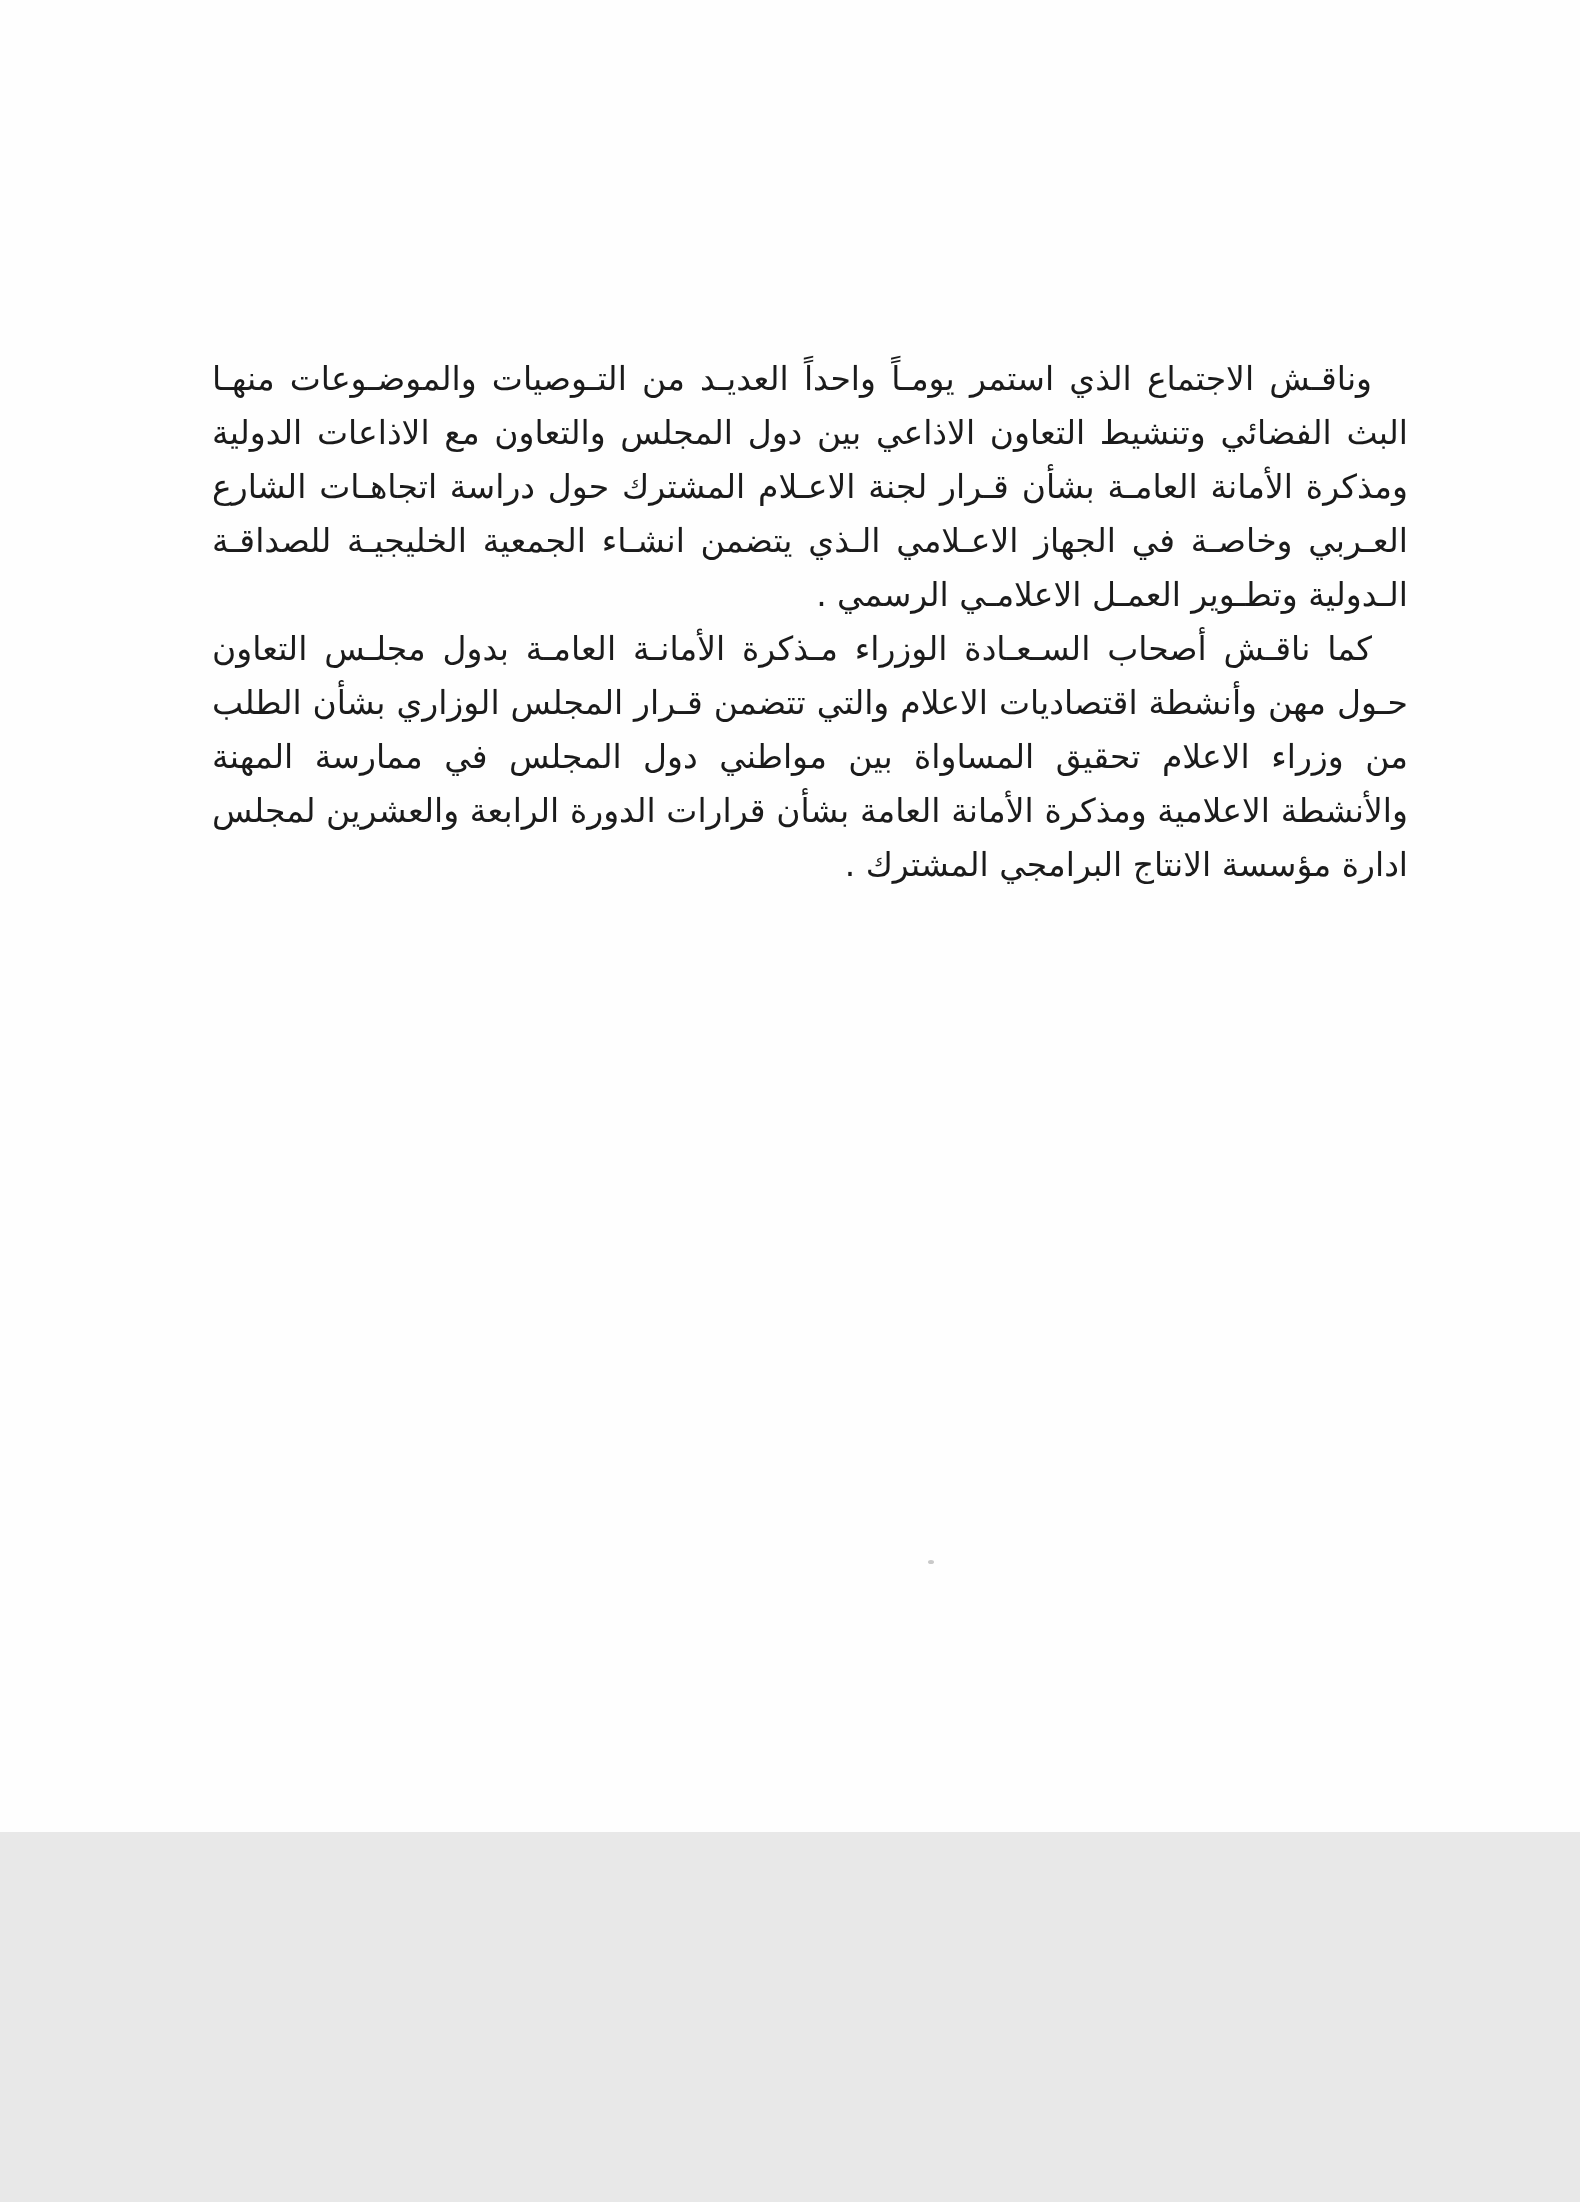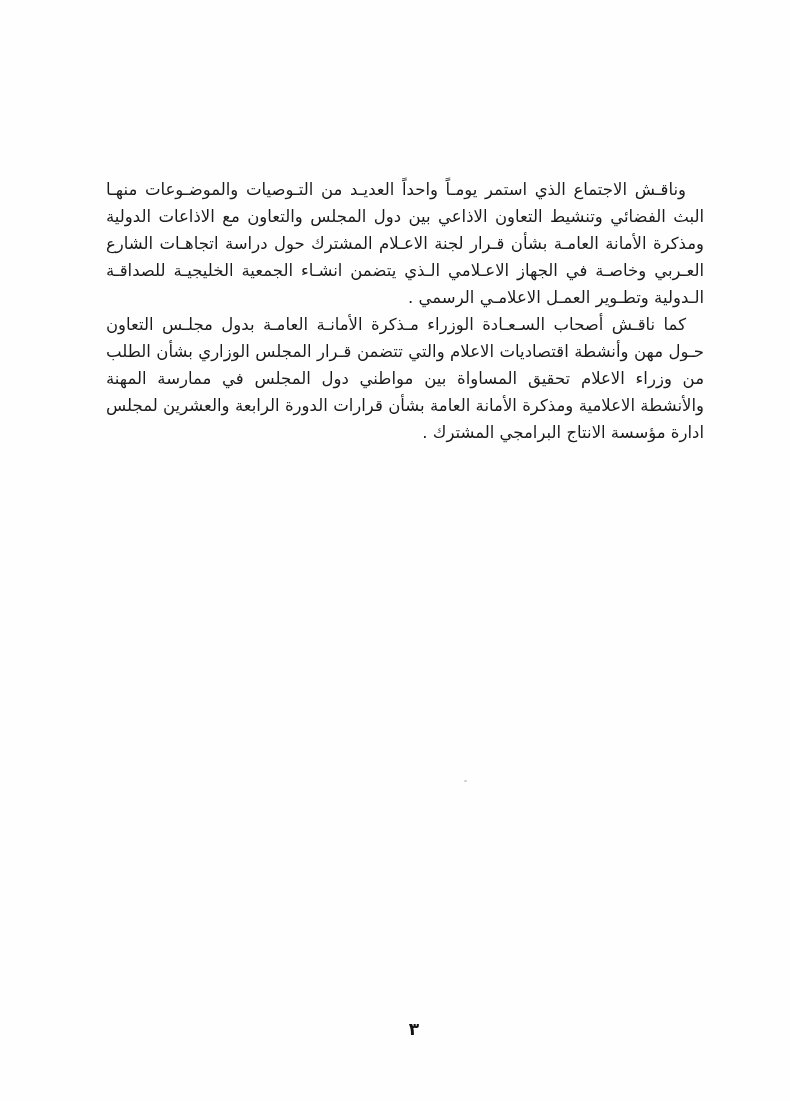--- a/index.html
+++ b/index.html
@@ -3,21 +3,21 @@
 <meta charset="utf-8">
 <style>
   html, body {
     margin: 0;
     padding: 0;
     background: #e8e8e8;
   }
   .page {
     position: relative;
     width: 790px;
-    height: 1101px;
+    height: 916px;
     margin: 0 auto;
     background: #fefefe;
     overflow: hidden;
     font-family: "DejaVu Sans", sans-serif;
     color: #1b1b1b;
   }
   .text-block {
     position: absolute;
     top: 176px;
     right: 86px;

